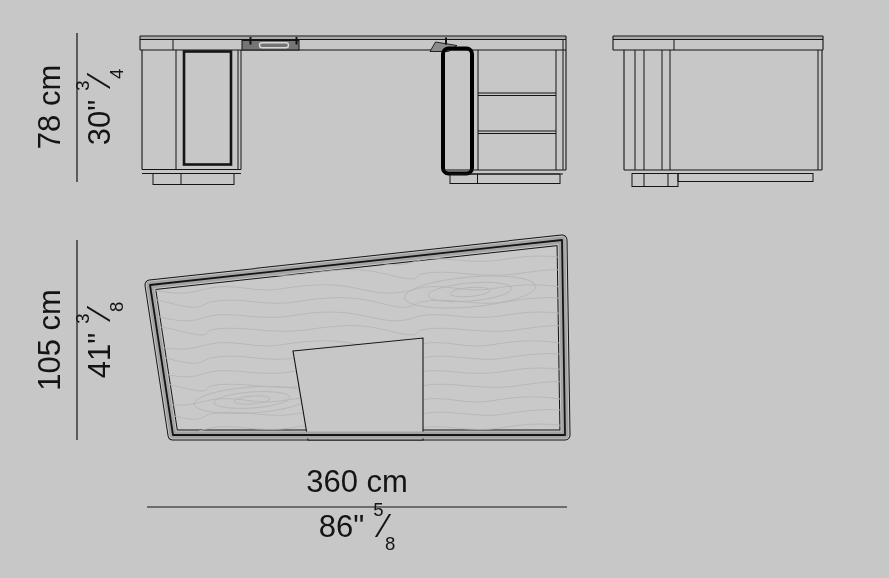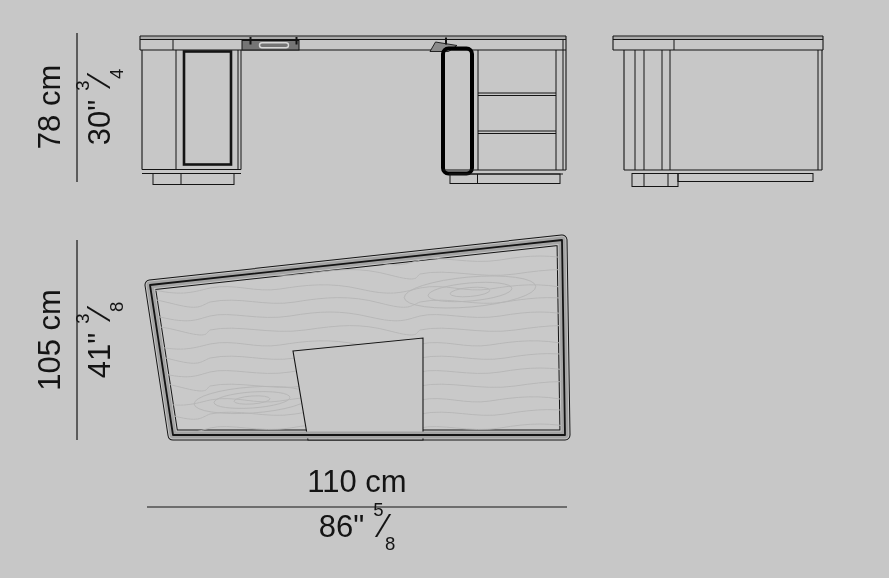--- a/index.html
+++ b/index.html
@@ -155,17 +155,17 @@
     <div>78 cm</div>
     <div><span>30"</span><span class="frac"><sup>3</sup><span class="fs">⁄</span><sub>4</sub></span></div>
   </div>
 
   <div class="dim-label vertical" style="left:77px; top:340px;">
     <div>105 cm</div>
     <div><span>41"</span><span class="frac"><sup>3</sup><span class="fs">⁄</span><sub>8</sub></span></div>
   </div>
 
   <div class="dim-label horizontal" style="left:357px; top:507px;">
-    <div>110 cm</div>
+    <div>360 cm</div>
     <div><span>86"</span><span class="frac"><sup>5</sup><span class="fs">⁄</span><sub>8</sub></span></div>
   </div>
 
 </div>
 
 </body></html>

